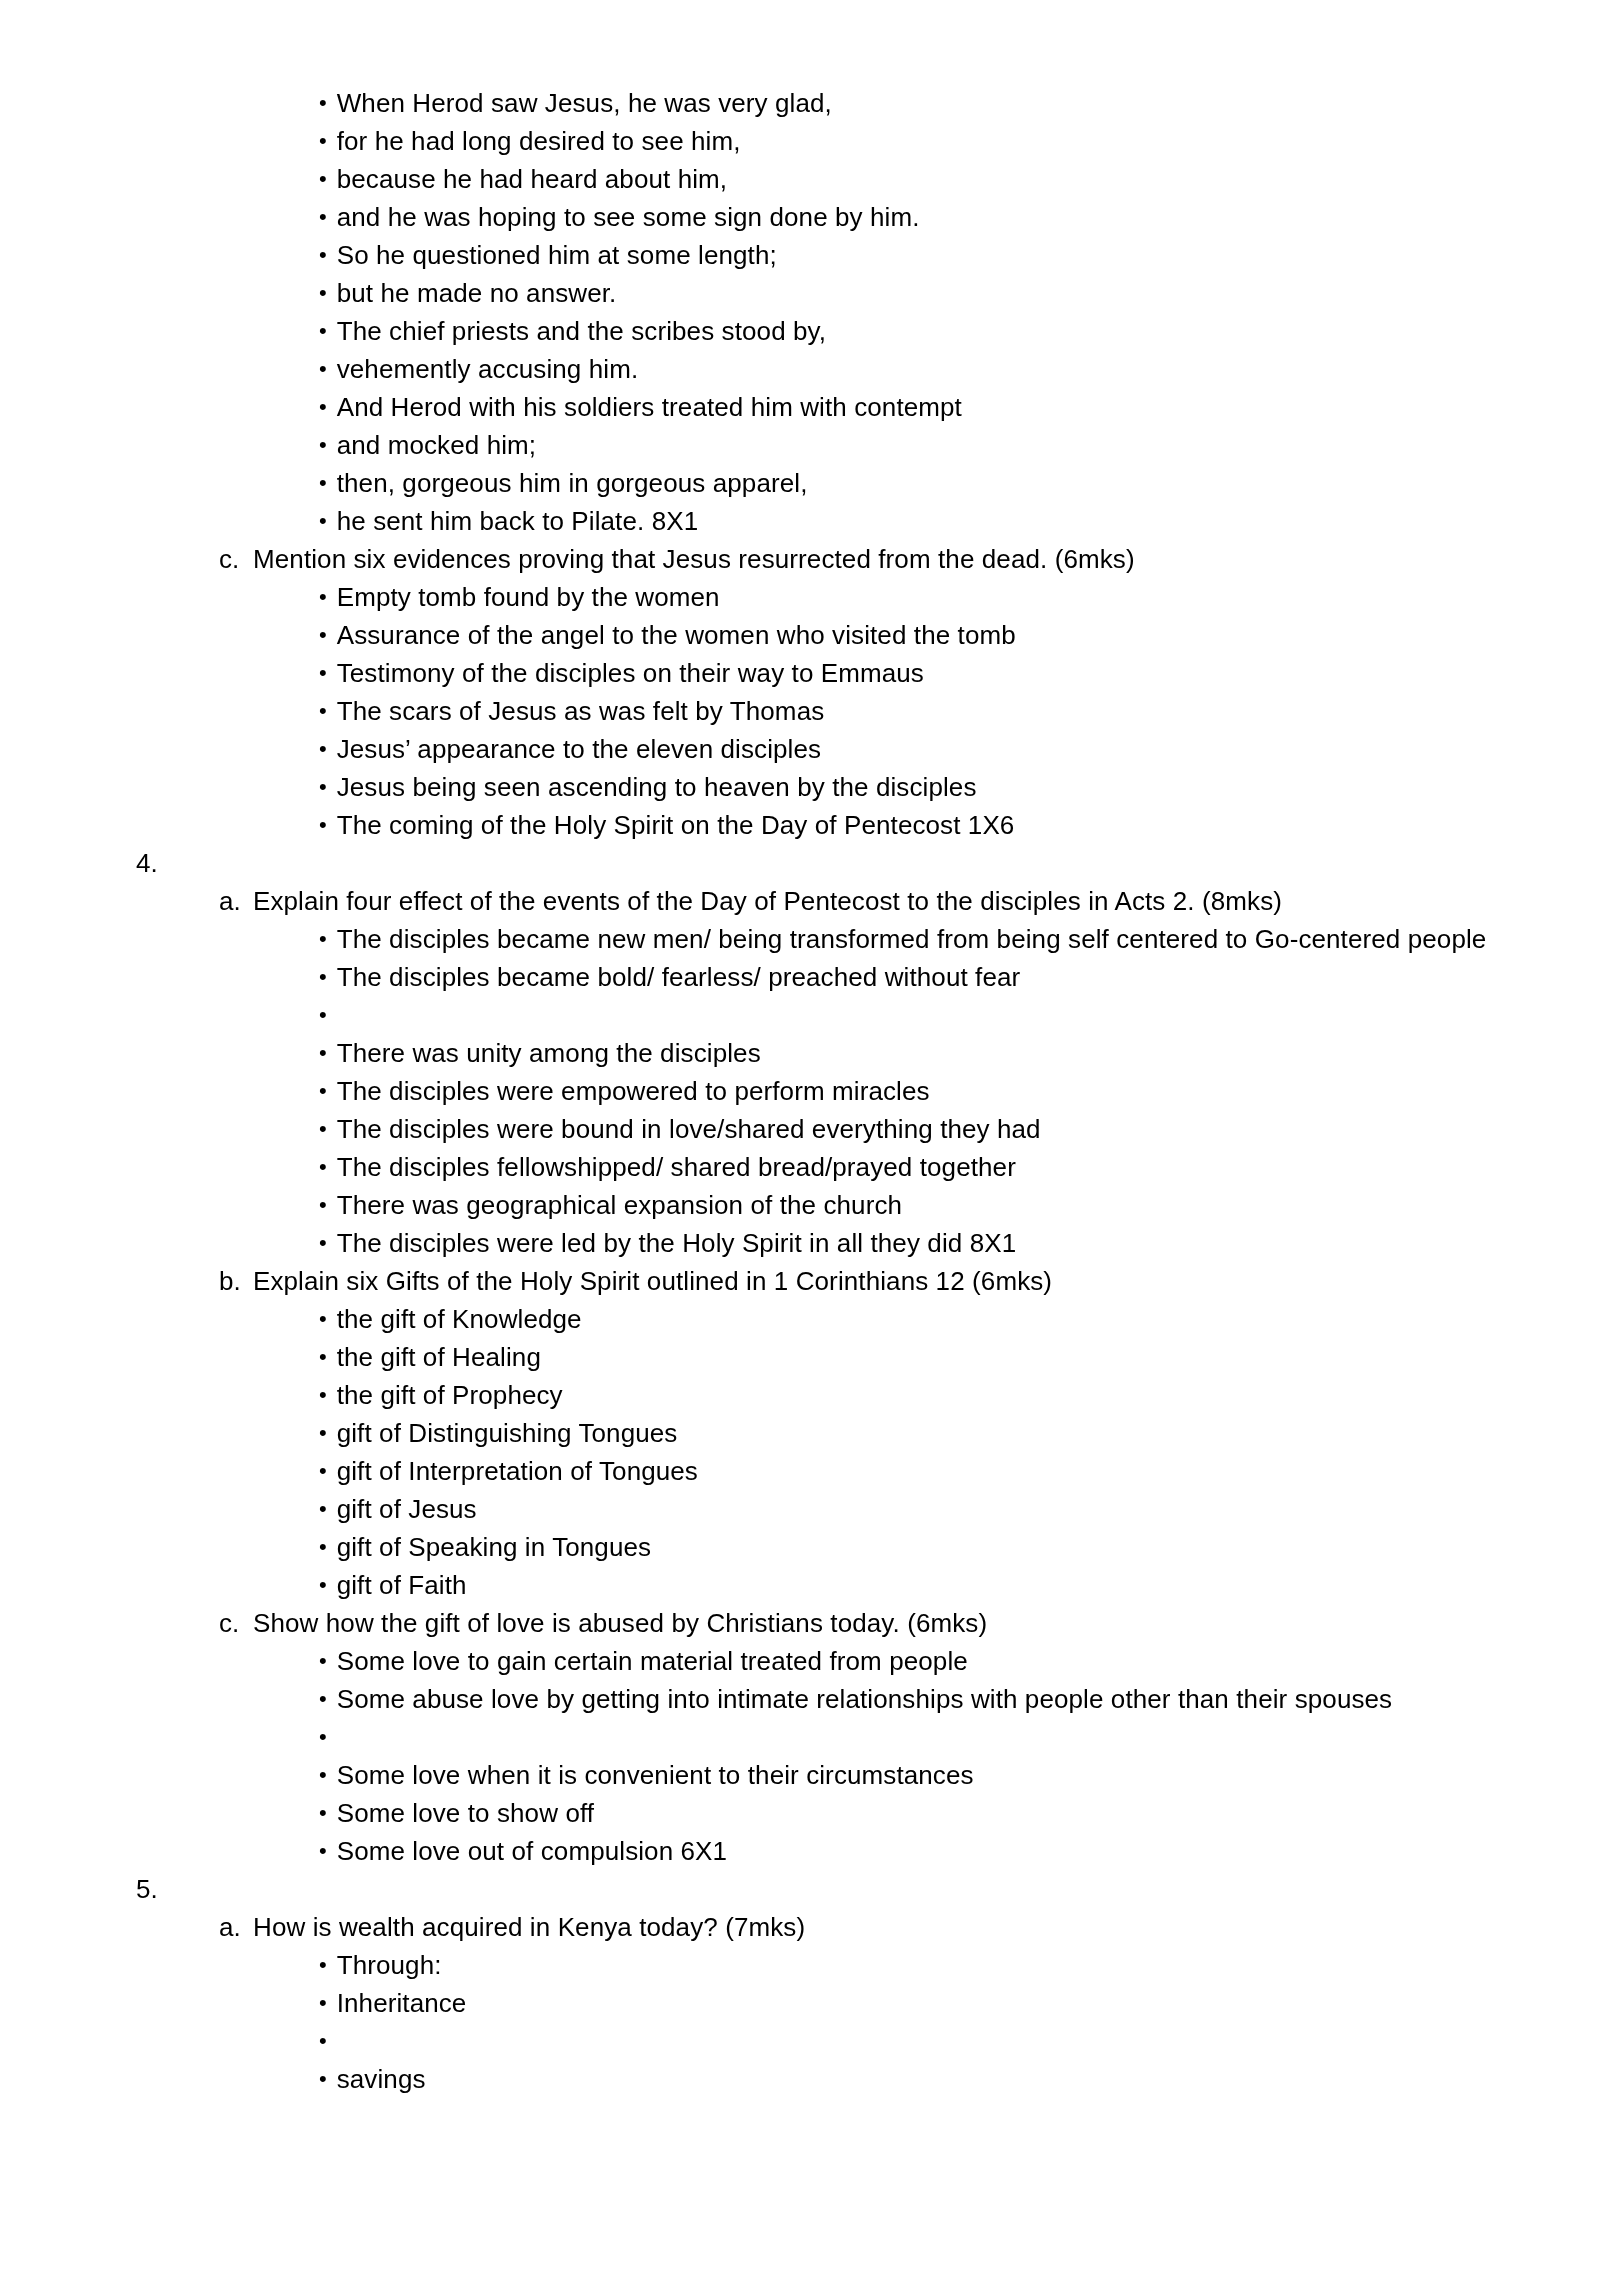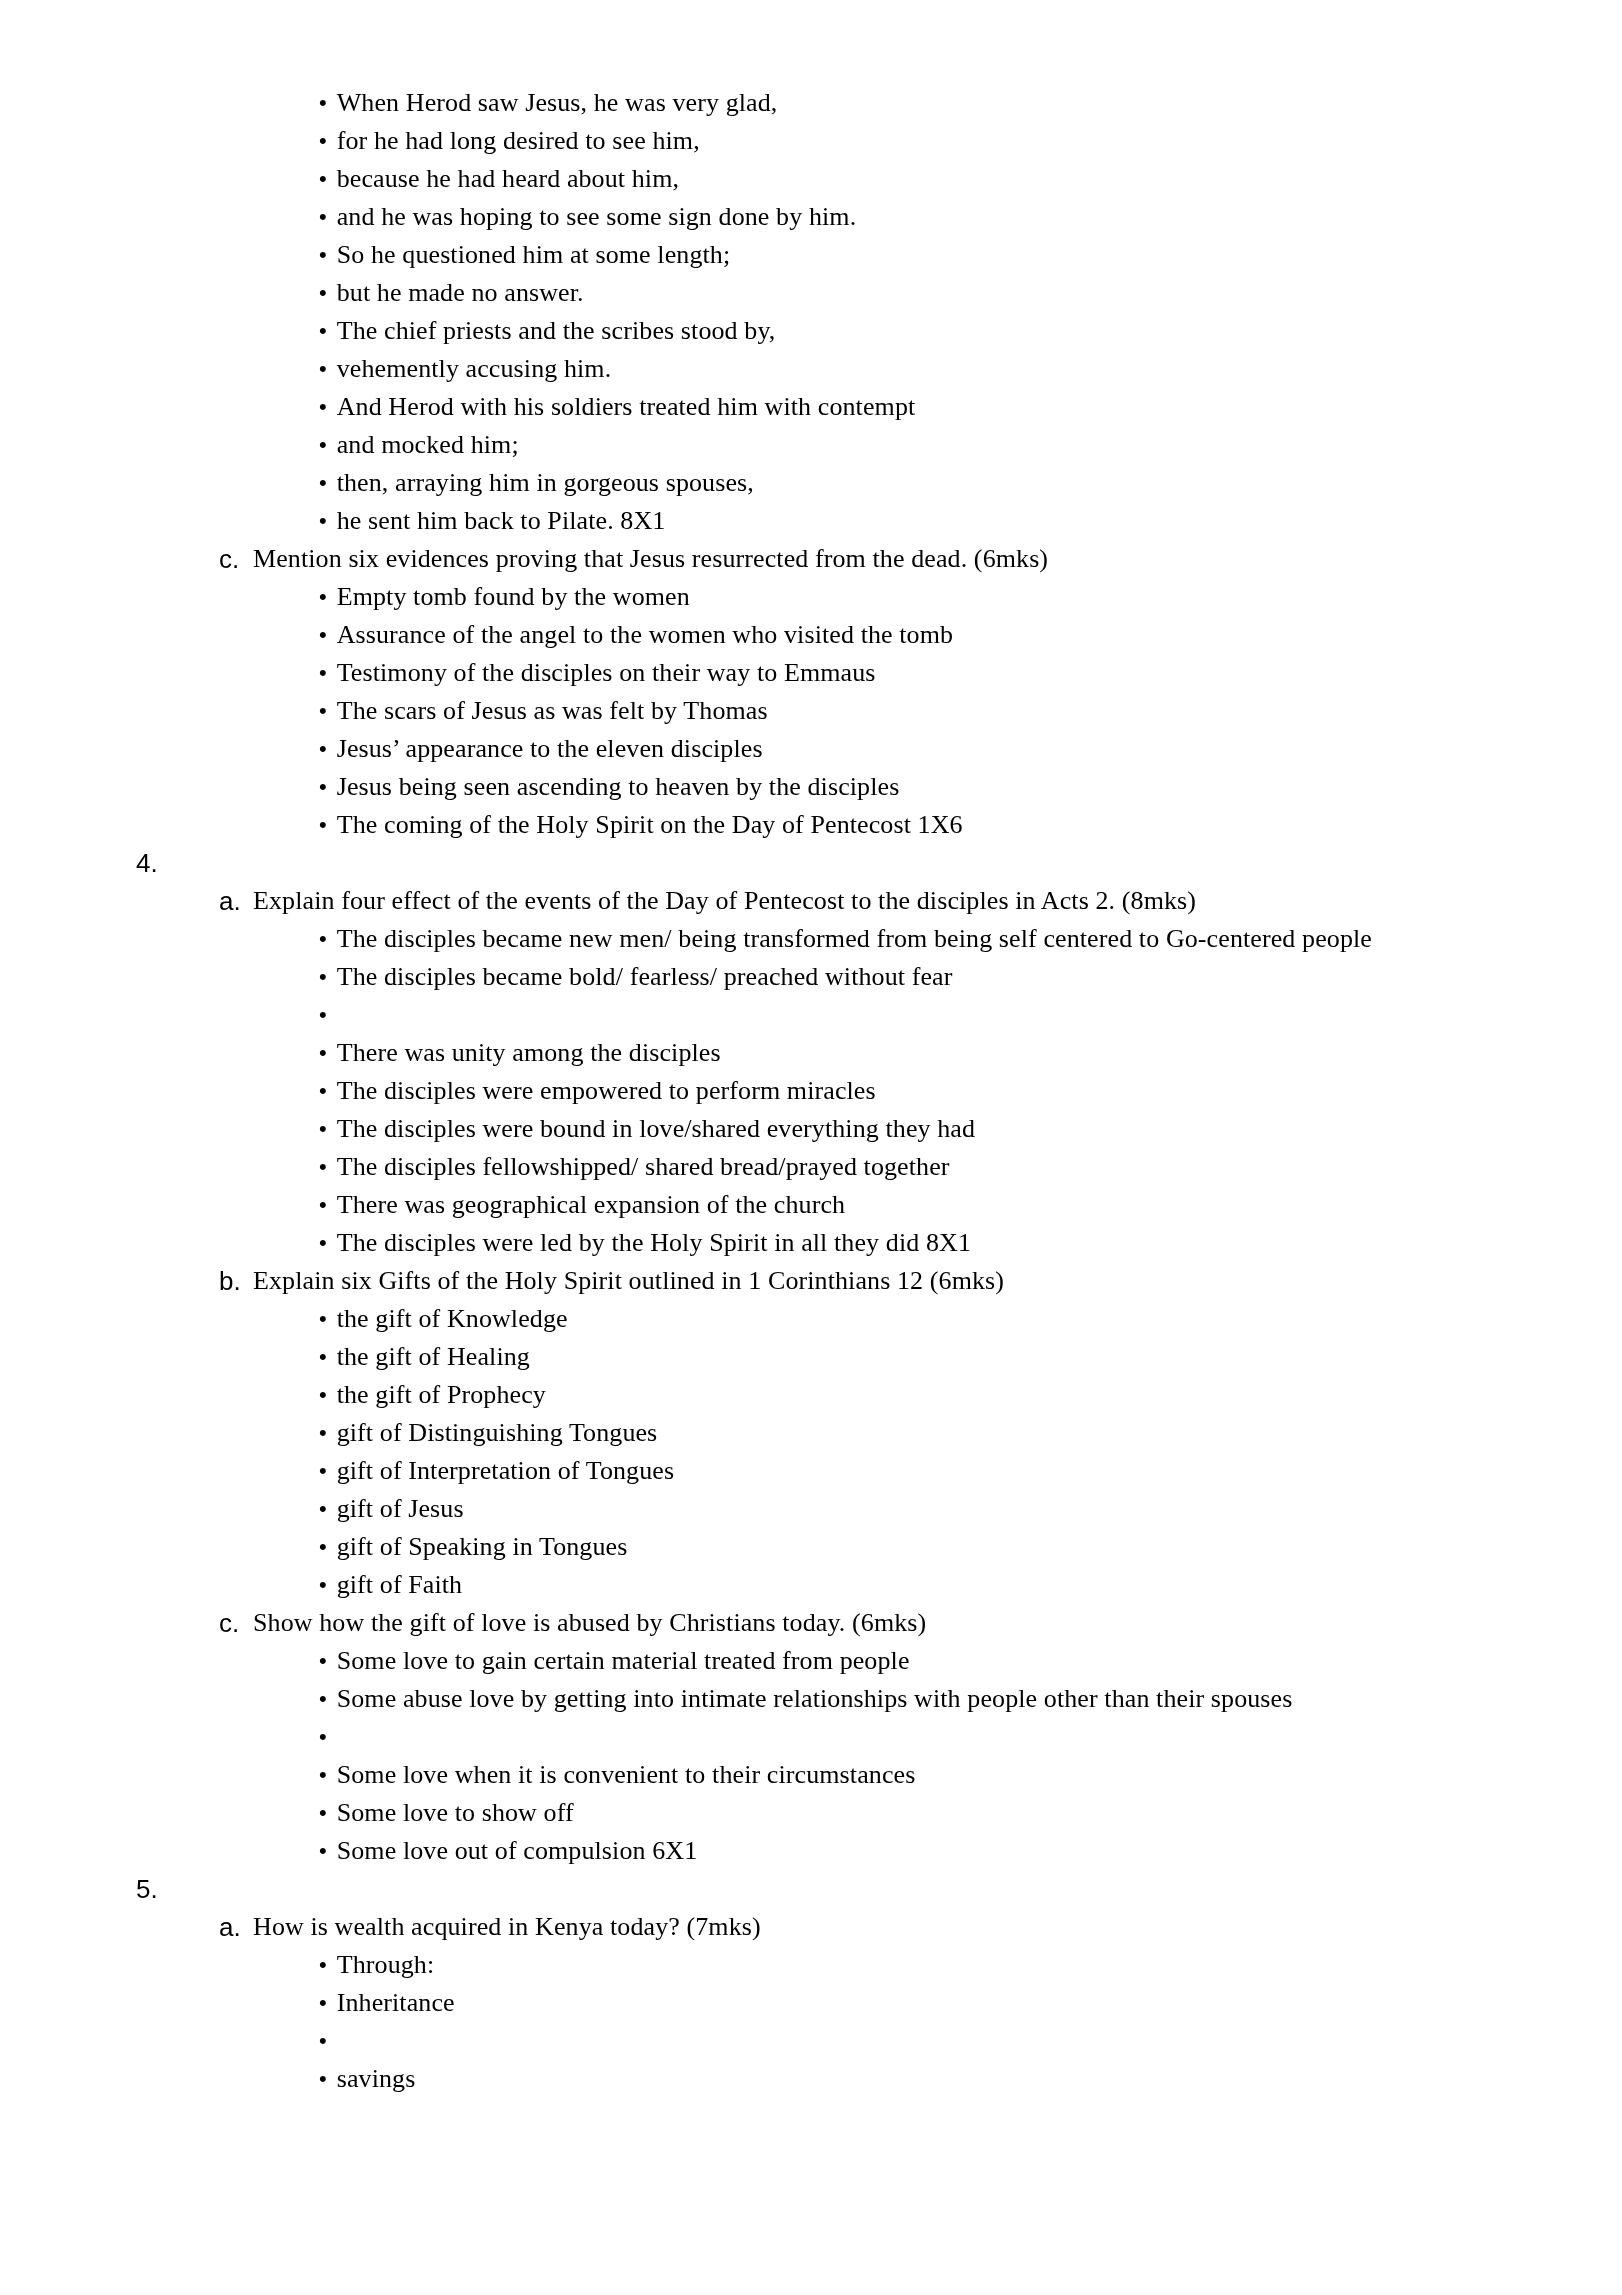--- a/index.html
+++ b/index.html
@@ -62,21 +62,20 @@
   }
 
   .marker {
     display: block;
     white-space: pre;
   }
   .text {
     flex: 1 1 auto;
     max-width: 1171px;
     word-wrap: break-word;
-    font-family: Liberation Serif, serif;
   }
   .lvl-bullet .text {
     max-width: 1165px;
   }
   .empty-text {
     min-height: 38px;
   }
 </style>
 </head>
 <body>
@@ -118,21 +117,21 @@
       <div class="row lvl-bullet">
         <span class="marker">•</span>
         <span class="text">And Herod with his soldiers treated him with contempt</span>
       </div>
       <div class="row lvl-bullet">
         <span class="marker">•</span>
         <span class="text">and mocked him;</span>
       </div>
       <div class="row lvl-bullet">
         <span class="marker">•</span>
-        <span class="text">then, arraying him in gorgeous spouses,</span>
+        <span class="text">then, gorgeous him in gorgeous apparel,</span>
       </div>
       <div class="row lvl-bullet">
         <span class="marker">•</span>
         <span class="text">he sent him back to Pilate. 8X1</span>
       </div>
       <div class="row lvl-alpha">
         <span class="marker">c.</span>
         <span class="text">Mention six evidences proving that Jesus resurrected from the dead. (6mks)</span>
       </div>
       <div class="row lvl-bullet">

